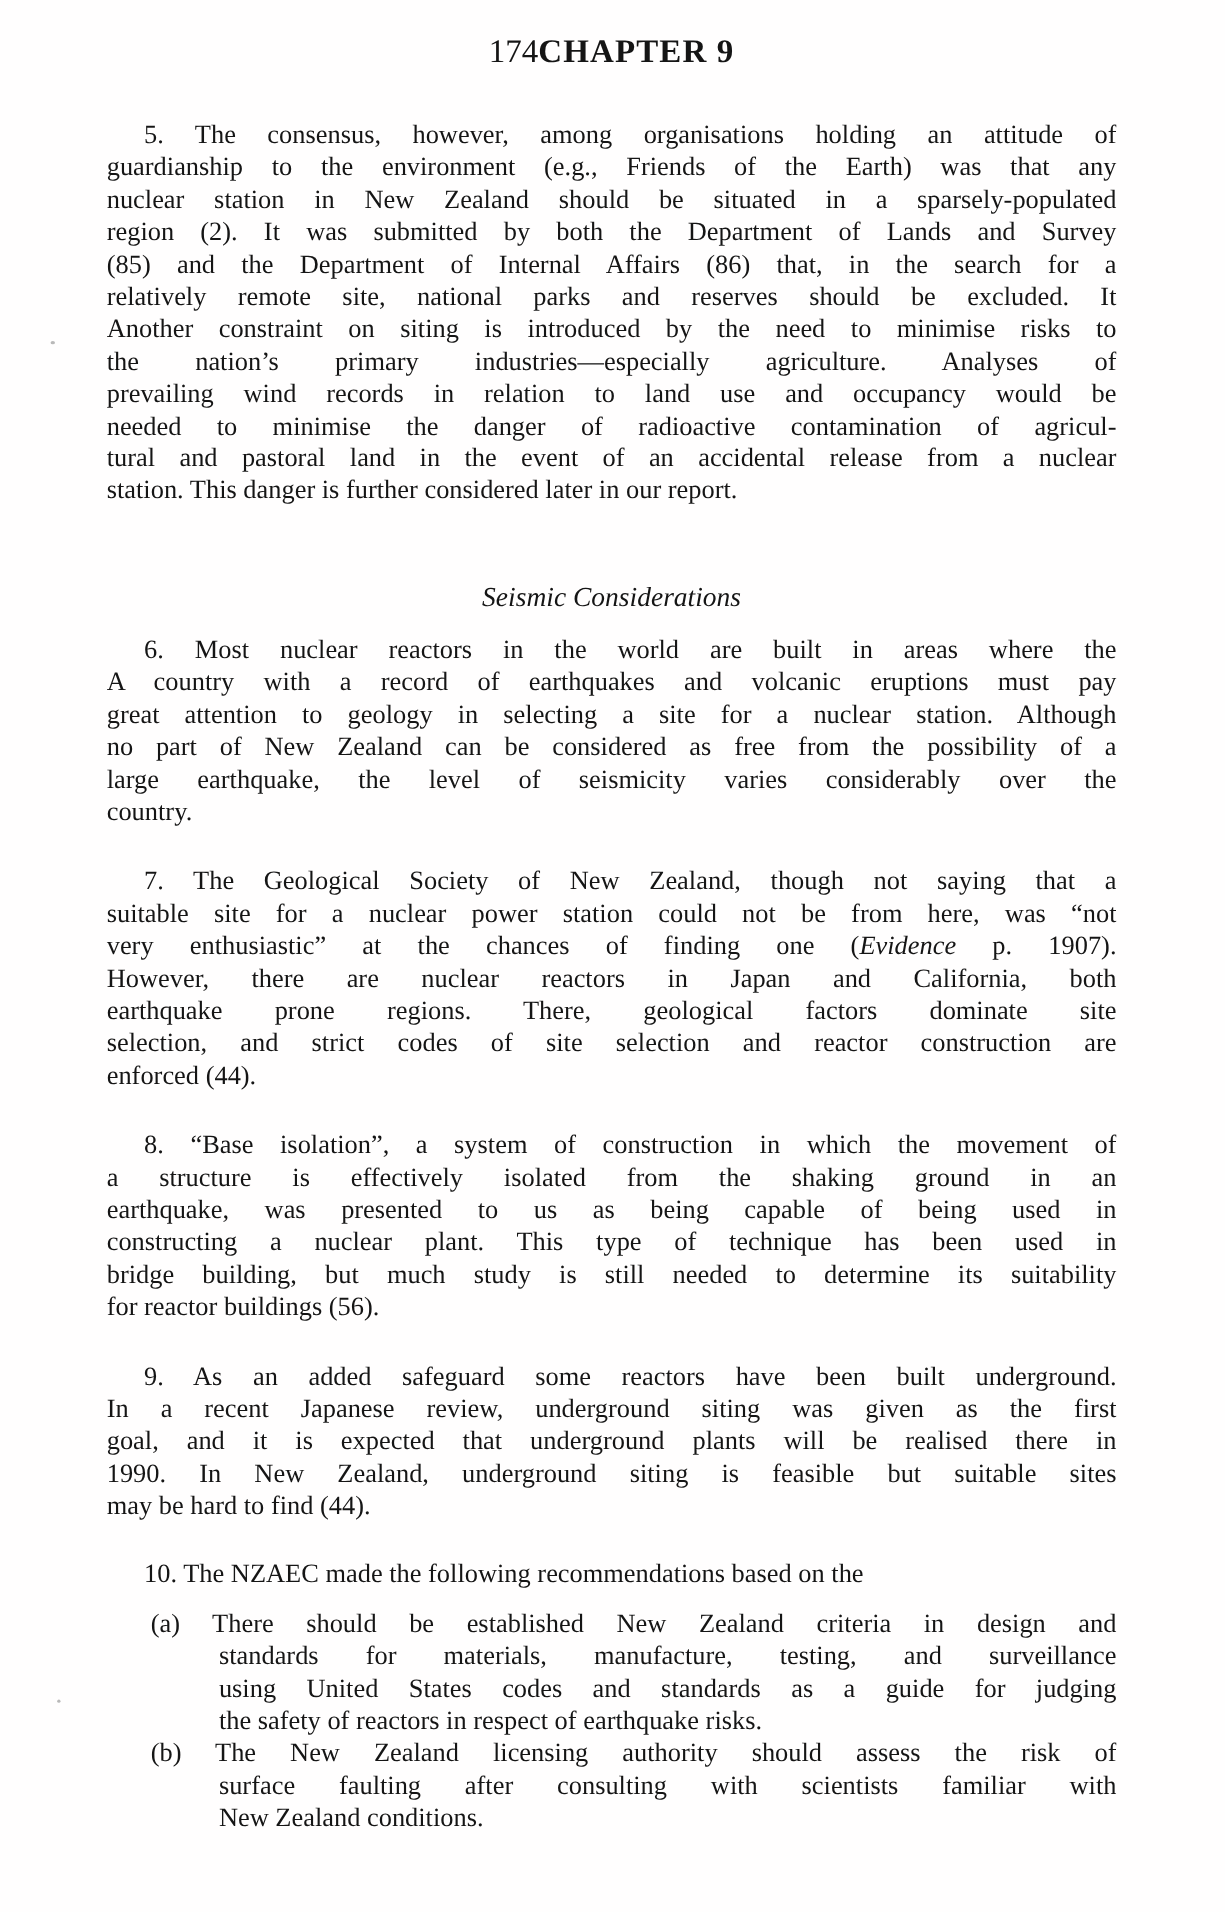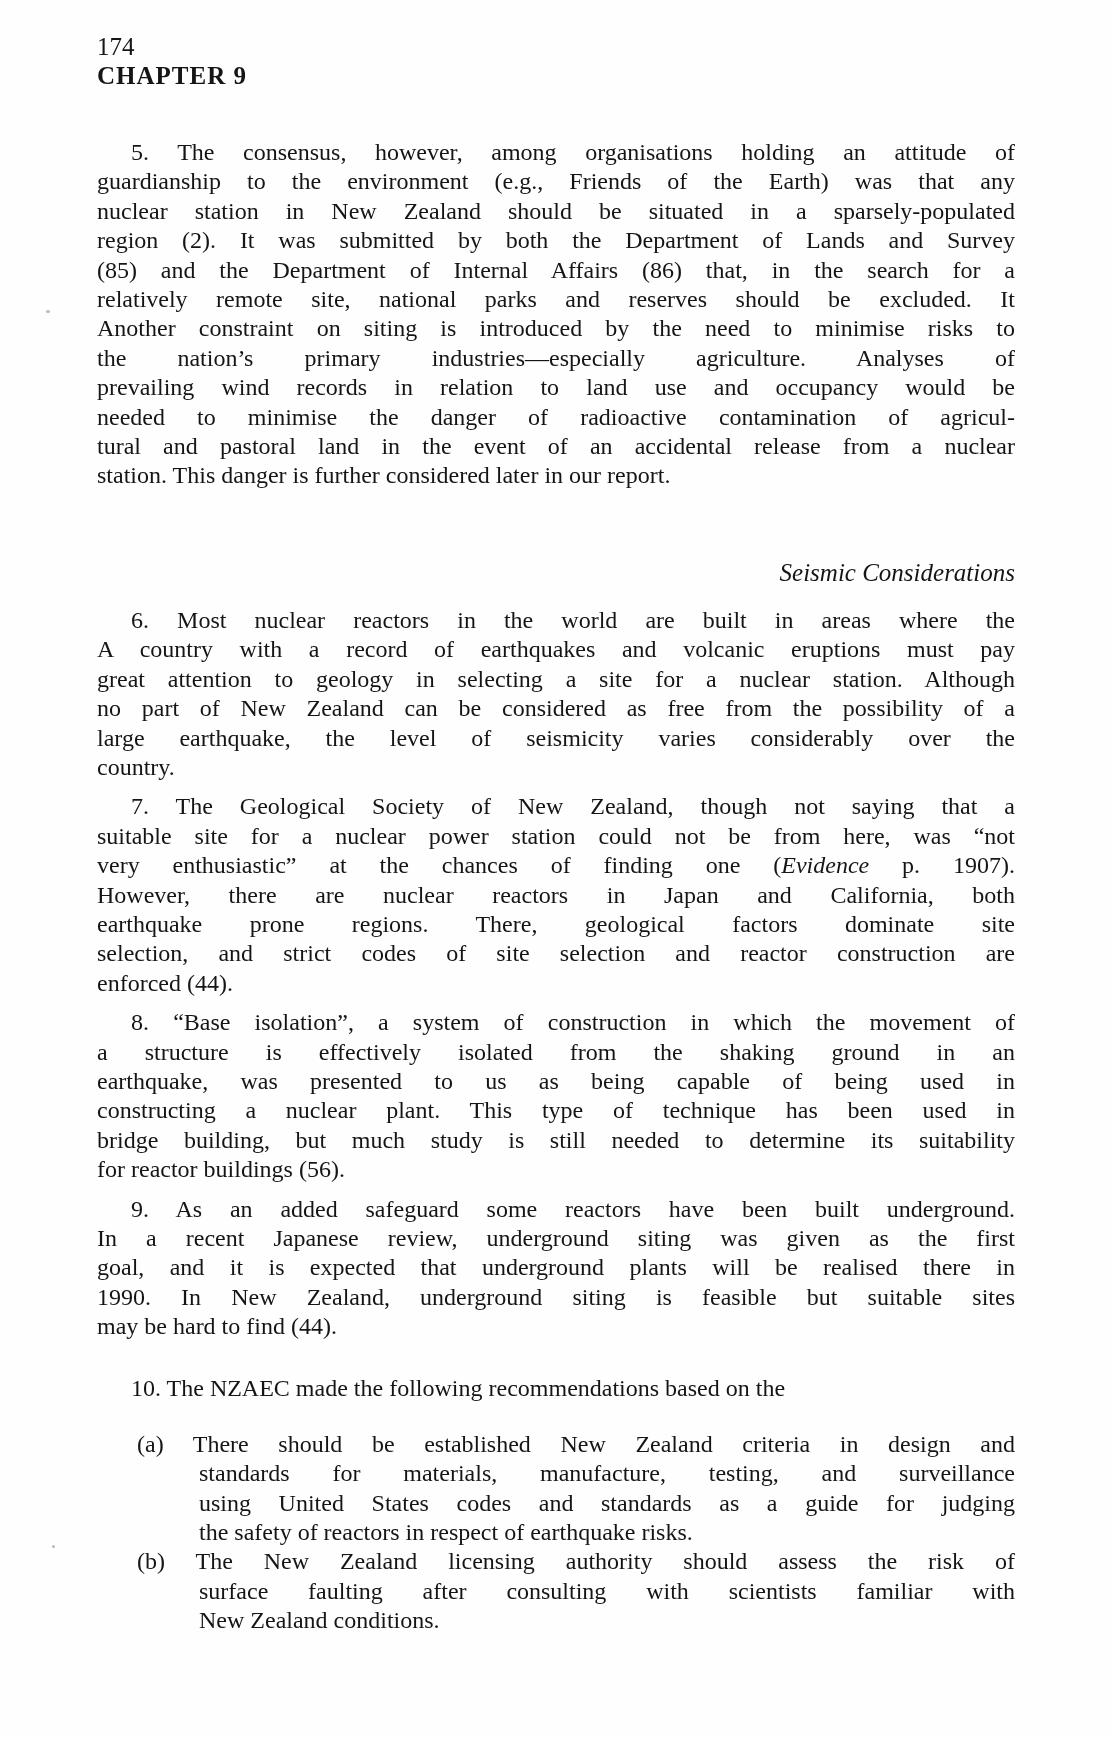--- a/index.html
+++ b/index.html
@@ -13,48 +13,47 @@
   }
   .page {
     width: 1114px; height: 1738px;
     background: #fffefe;
     padding: 32px 99px 0 97px;
     overflow: hidden;
     position: relative;
   }
   .page-header {
     display: flex;
-    justify-content: flex-start;
+    justify-content: center;
     align-items: baseline;
-    font-size: 25px;
+    font-size: 30px;
     line-height: 29px;
-    flex-direction: column;
   }
   .chapter-label { letter-spacing: 1px; font-weight: bold; }
   .body-text { font-size: 24px; line-height: 29.4px; }
   .line {
     height: 29.4px;
     overflow: hidden;
     text-align: justify;
     text-align-last: justify;
   }
   .para .line:last-child { text-align-last: left; }
   .para .line:first-child { text-indent: 34px; }
-  .para { margin-top: 10px; }
+  .para { margin-top: 34px; }
   .para-first { margin-top: 48px; }
   .para-after-heading { margin-top: 19px; }
   .para-before-list { margin-top: 33px; }
   .section-heading {
     margin-top: 67px;
     font-style: italic;
     font-size: 25px;
     line-height: 29.4px;
-    text-align: right;
+    text-align: center;
   }
-  .rec-list { margin-top: 26px; }
+  .rec-list { margin-top: 16px; }
   .list-item { margin-left: 40px; padding-left: 62px; }
   .list-item .line:last-child { text-align-last: left; }
   .list-item .line:first-child { margin-left: -62px; }
   
   .speck { position: absolute; background: #b9b9b9; border-radius: 50%; }
   .speck-1 { left: 46px; top: 310px; width: 4px; height: 3px; }
   .speck-2 { left: 52px; top: 1545px; width: 3px; height: 3px; }
 </style>
 </head>
 <body>

